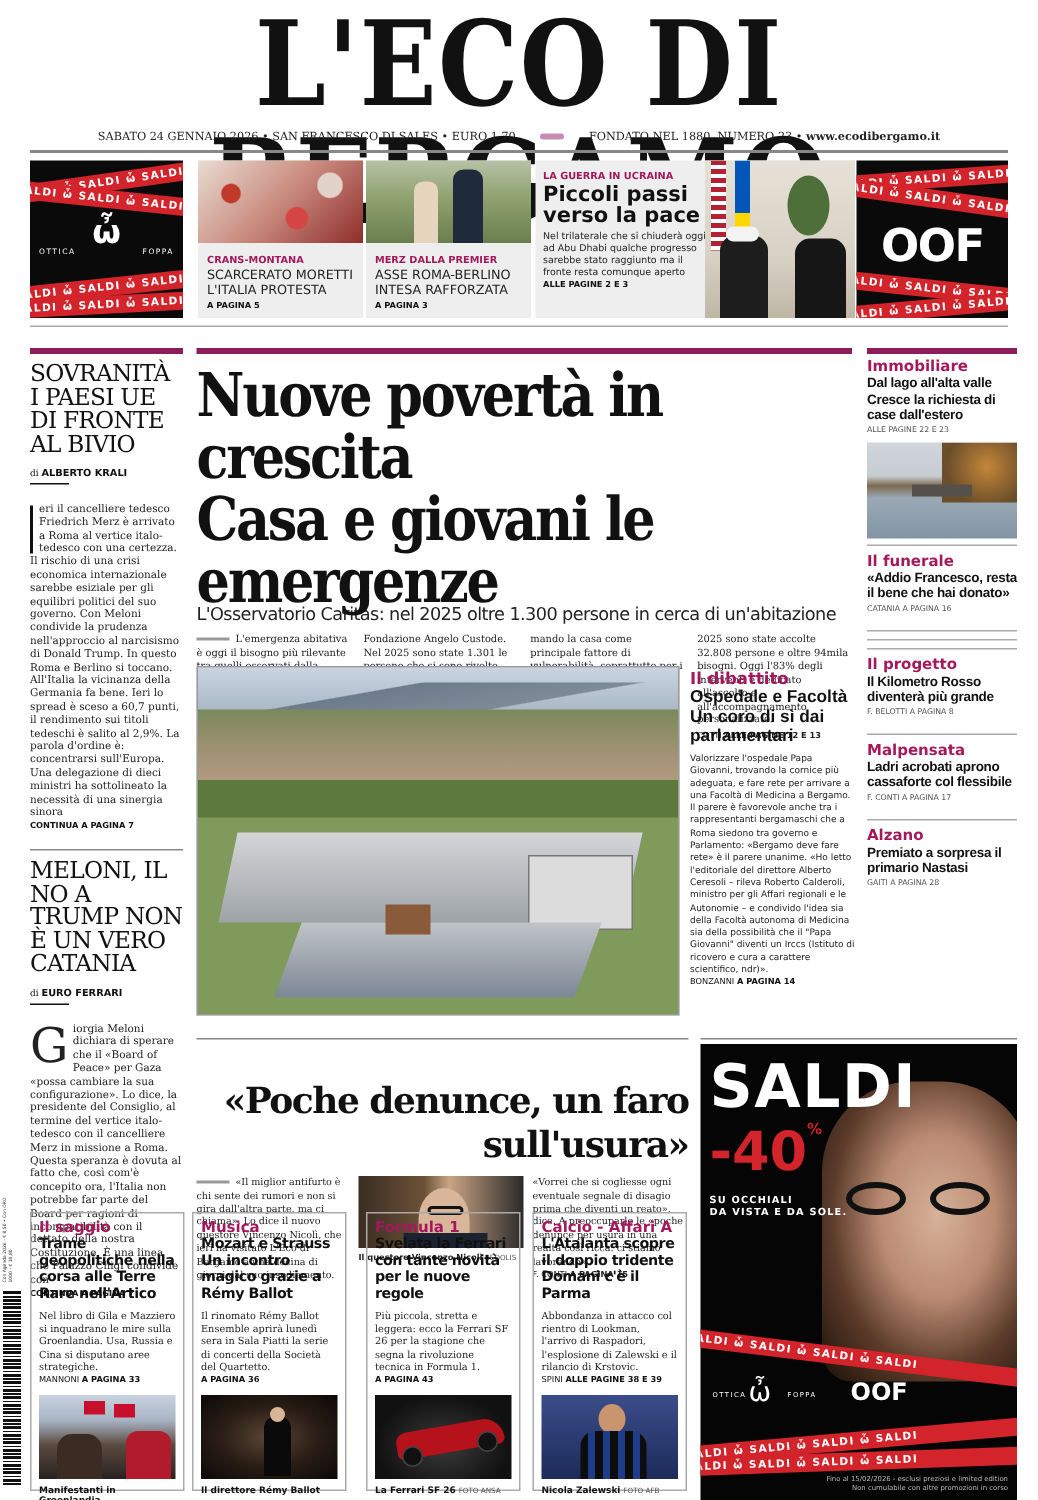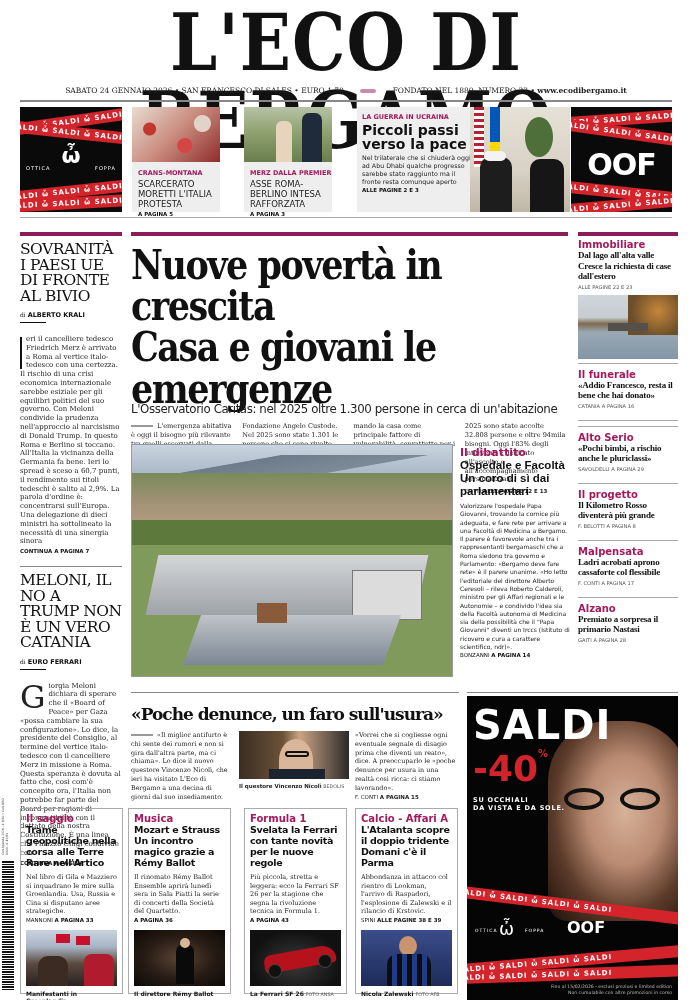--- a/index.html
+++ b/index.html
@@ -9,21 +9,21 @@
   .dateline { position: absolute; top: 86px; left: 0; right: 0; text-align: center; font-size: 7.5px; font-family: "DejaVu Serif", serif; color: #222; }
   .dateline .spacer { display: inline-block; width: 16px; height: 4px; background: #c98bb1; margin: 0 14px; vertical-align: middle; border-radius: 2px; }
   .dateline b { font-weight: 700; }
   .rule-top { position: absolute; top: 100px; left: 20px; right: 20px; height: 2px; background: #888; }
 
   
   .strip { position: absolute; top: 106px; left: 20px; right: 20px; height: 110px; }
   .ad-small { position: absolute; top: 1px; width: 102px; height: 105px; background: #0a0a0a; overflow: hidden; }
   .tape { position: absolute; height: 12px; background: #d3232b; color: #fff; font-family: "DejaVu Sans", sans-serif; font-weight: 700; font-size: 7px; line-height: 12px; white-space: nowrap; letter-spacing: 1px; }
   .owl { position: absolute; left: 50%; transform: translateX(-50%); color: #fff; font-family: "DejaVu Sans", sans-serif; font-weight: 700; }
-  .teaser { position: absolute; top: 1px; width: 88px; height: 105px; background: #eeeeee; }
+  .teaser { position: absolute; top: 1px; width: 110px; height: 105px; background: #eeeeee; }
   .teaser .photo { height: 55px; }
   .teaser .kicker { font-family: "DejaVu Sans", sans-serif; font-weight: 700; font-size: 6.5px; color: #a3195b; margin: 7px 0 0 6px; }
   .teaser .title { font-family: "DejaVu Sans", sans-serif; font-size: 8.5px; line-height: 10px; margin: 2px 6px; text-transform: uppercase; color: #222; }
   .teaser .pg { font-family: "DejaVu Sans", sans-serif; font-weight: 700; font-size: 5.5px; margin: 2px 6px; }
   .ukraine { position: absolute; left: 337px; top: 1px; width: 213px; height: 105px; background: #eeeeee; }
   .ukraine .txt { position: absolute; left: 5px; top: 6px; width: 112px; }
   .ukraine .kicker { font-family: "DejaVu Sans", sans-serif; font-weight: 700; font-size: 6.5px; color: #a3195b; }
   .ukraine .title { font-family: "DejaVu Sans", sans-serif; font-weight: 900; font-size: 14px; line-height: 14px; margin-top: 2px; }
   .ukraine .body { font-family: "DejaVu Sans", sans-serif; font-size: 6.3px; line-height: 8px; margin-top: 3px; color: #222; }
   .ukraine .pg { font-family: "DejaVu Sans", sans-serif; font-weight: 700; font-size: 5.5px; margin-top: 1px; }
@@ -57,28 +57,28 @@
   .hosp-panel .kick { font-size: 11px; }
   .hosp-panel .title { font-family: Liberation Sans, sans-serif; font-weight: 900; font-size: 11.5px; line-height: 13px; }
   .hosp-panel .body { font-family: "DejaVu Sans", sans-serif; font-size: 6px; line-height: 8.3px; margin-top: 4px; color: #222; }
   .hosp-panel .src { font-family: "DejaVu Sans", sans-serif; font-size: 5.5px; margin-top: 1px; }
   .hosp-panel .src b { font-weight: 700; }
 
   
   .rightcol { position: absolute; left: 578px; top: 232px; width: 100px; }
   .rc-item { padding-bottom: 7px; }
   .rc-item .kick { font-size: 10px; line-height: 11px; }
-  .rc-item .title { font-family: Liberation Serif, serif; font-weight: 700; font-size: 9px; line-height: 10.5px; letter-spacing: -0.2px; }
+  .rc-item .title { font-family: Liberation Sans, sans-serif; font-weight: 700; font-size: 9px; line-height: 10.5px; letter-spacing: -0.2px; }
   .rc-item .src { font-family: "DejaVu Sans", sans-serif; font-size: 5.2px; color: #555; margin-top: 2px; }
   .rc-sep { height: 1px; background: #aaa; margin: 4px 0 5px; }
   .lake { height: 64px; margin: 5px 0 4px; background: linear-gradient(180deg, #cfd6dc 0%, #c6ccd0 35%, #7d6a4e 45%, #9aa8b4 58%, #8395a5 100%); position: relative; overflow: hidden; }
 
   
   .usura { position: absolute; left: 131px; top: 692px; width: 328px; }
-  .usura h3 { font-family: "DejaVu Serif", serif; font-weight: 900; font-size: 17px; letter-spacing: -1px; margin-top: 11px; }
+  .usura h3 { font-family: "DejaVu Serif", serif; font-weight: 900; font-size: 24px; letter-spacing: -1px; margin-top: 26px; text-align: right; }
   .usura .row { display: grid; grid-template-columns: 102px 110px 104px; column-gap: 6px; margin-top: 7px; font-size: 6.4px; line-height: 8.8px; color: #222; }
   .usura .photo { height: 48px; background: linear-gradient(90deg, #3a2d22 0%, #6c5238 40%, #caa483 55%, #2a2a2a 100%); position: relative; overflow: hidden; }
   .usura .cap { font-family: "DejaVu Sans", sans-serif; font-size: 5.5px; margin-top: 3px; }
   .usura .cap b { font-weight: 700; }
   .usura .src { font-family: "DejaVu Sans", sans-serif; font-size: 5.5px; }
   .usura .src b { font-weight: 700; }
 
   
   .bigad { position: absolute; left: 467px; top: 696px; width: 211px; height: 304px; background: #050505; overflow: hidden; }
   .bigad .saldi { position: absolute; left: 6px; top: 6px; font-family: "DejaVu Sans", sans-serif; font-weight: 700; color: #fff; font-size: 40px; letter-spacing: 1px; }
@@ -248,25 +248,20 @@
     <div style="position:absolute;left:30px;top:28px;width:40px;height:8px;background:#56504a;"></div>
   </div>
   <div class="rc-sep"></div>
   <div class="rc-item">
     <div class="kick">Il funerale</div>
     <div class="title">«Addio Francesco, resta il bene che hai donato»</div>
     <div class="src">CATANIA A PAGINA 16</div>
   </div>
   <div class="rc-sep"></div>
   <div class="rc-sep"></div>
-  <div class="rc-item">
-    <div class="kick">Alto Serio</div>
-    <div class="title">«Pochi bimbi, a rischio anche le pluriclassi»</div>
-    <div class="src">SAVOLDELLI A PAGINA 29</div>
-  </div>
   <div class="rc-sep"></div>
   <div class="rc-item">
     <div class="kick">Il progetto</div>
     <div class="title">Il Kilometro Rosso diventerà più grande</div>
     <div class="src">F. BELOTTI A PAGINA 8</div>
   </div>
   <div class="rc-sep"></div>
   <div class="rc-item">
     <div class="kick">Malpensata</div>
     <div class="title">Ladri acrobati aprono cassaforte col flessibile</div>

